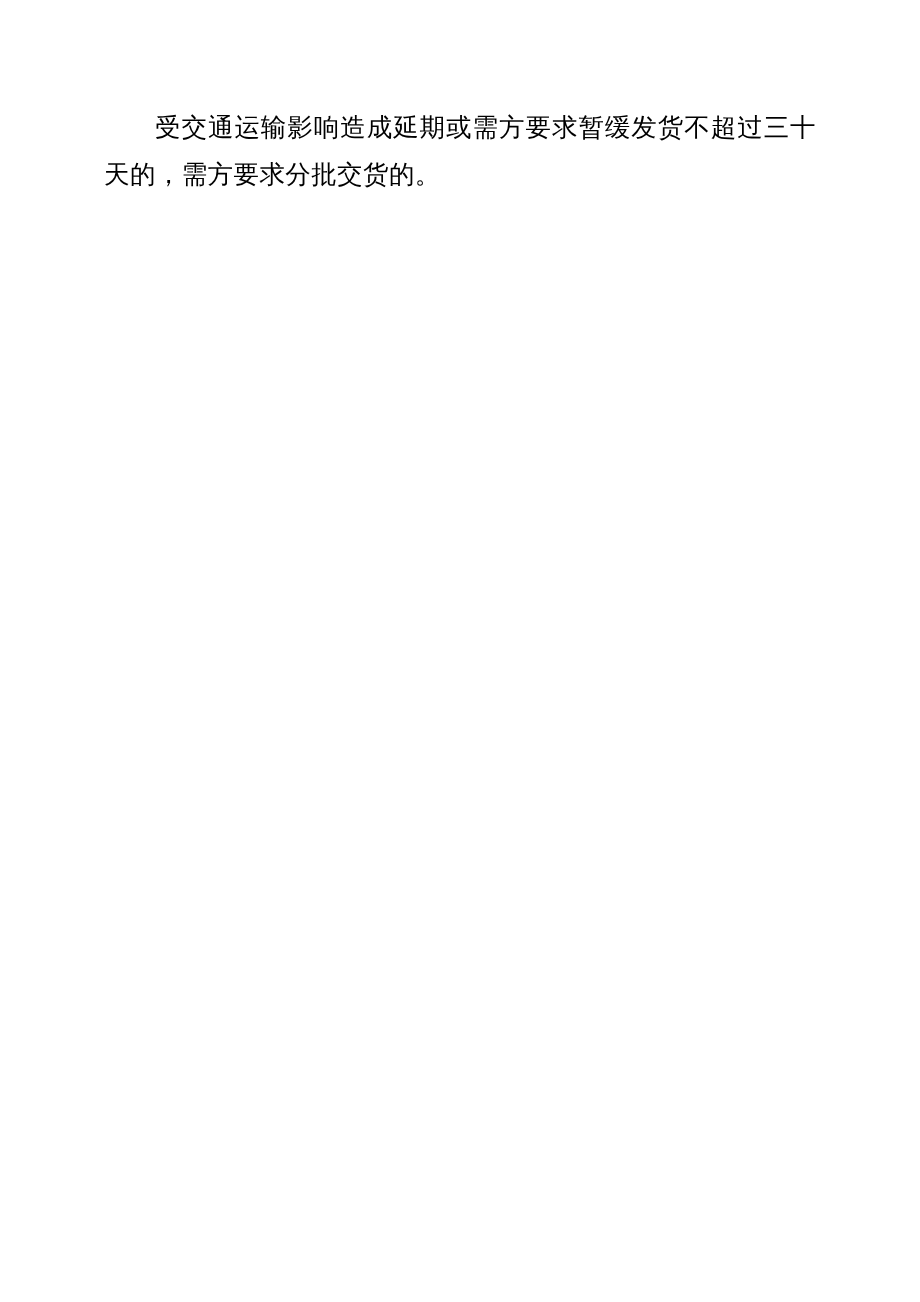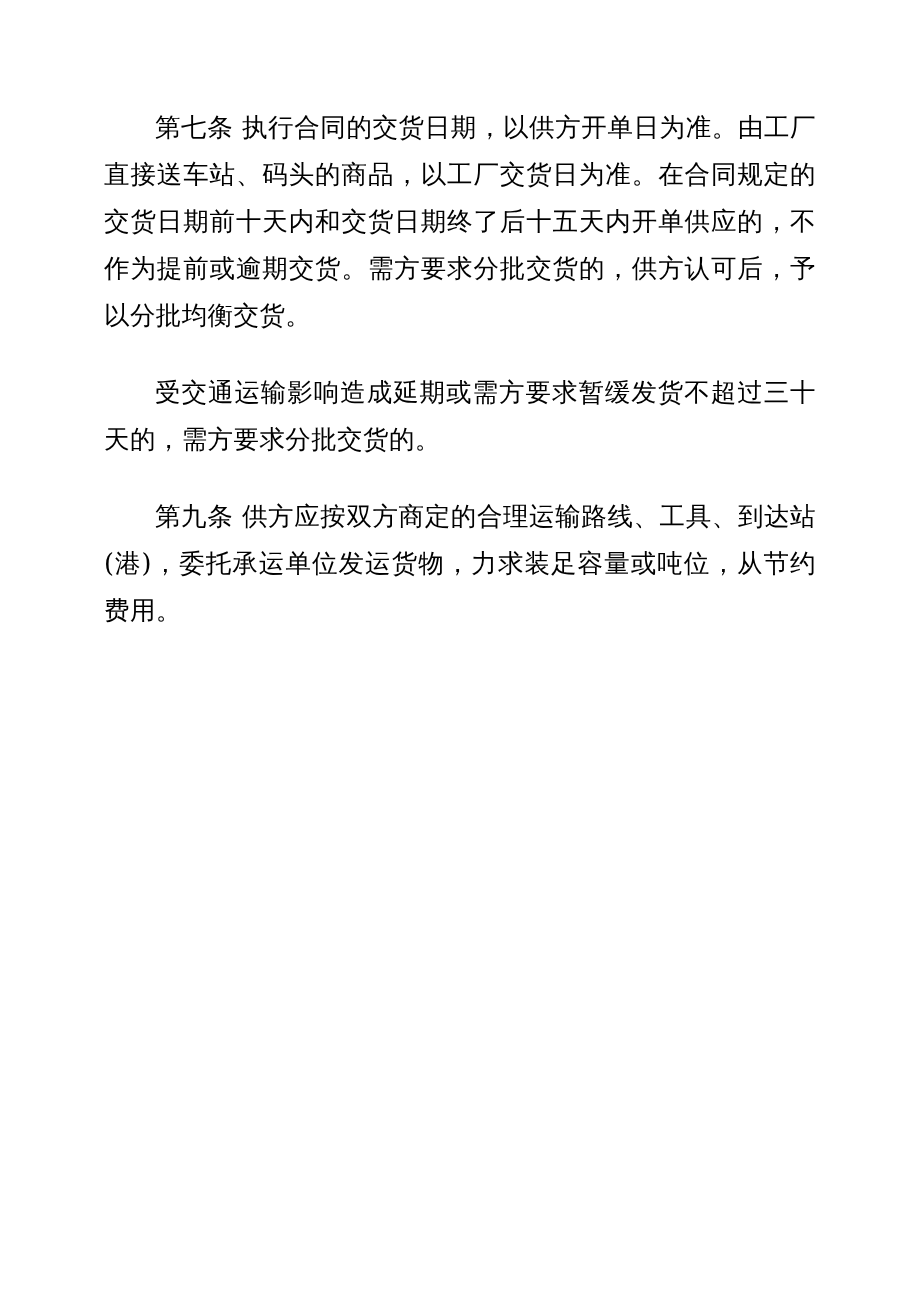--- a/index.html
+++ b/index.html
@@ -35,17 +35,15 @@
   }
   .para:last-child {
     margin-bottom: 0;
   }
 </style>
 </head>
 <body>
 
 <div class="page">
   <div class="doc-body">
-    <p class="para">第七条 执行合同的交货日期，以供方开单日为准。由工厂直接送车站、码头的商品，以工厂交货日为准。在合同规定的交货日期前十天内和交货日期终了后十五天内开单供应的，不作为提前或逾期交货。需方要求分批交货的，供方认可后，予以分批均衡交货。</p>
     <p class="para">受交通运输影响造成延期或需方要求暂缓发货不超过三十天的，需方要求分批交货的。</p>
-    <p class="para">第九条 供方应按双方商定的合理运输路线、工具、到达站(港)，委托承运单位发运货物，力求装足容量或吨位，从节约费用。</p>
   </div>
 </div>
 
 </body></html>

